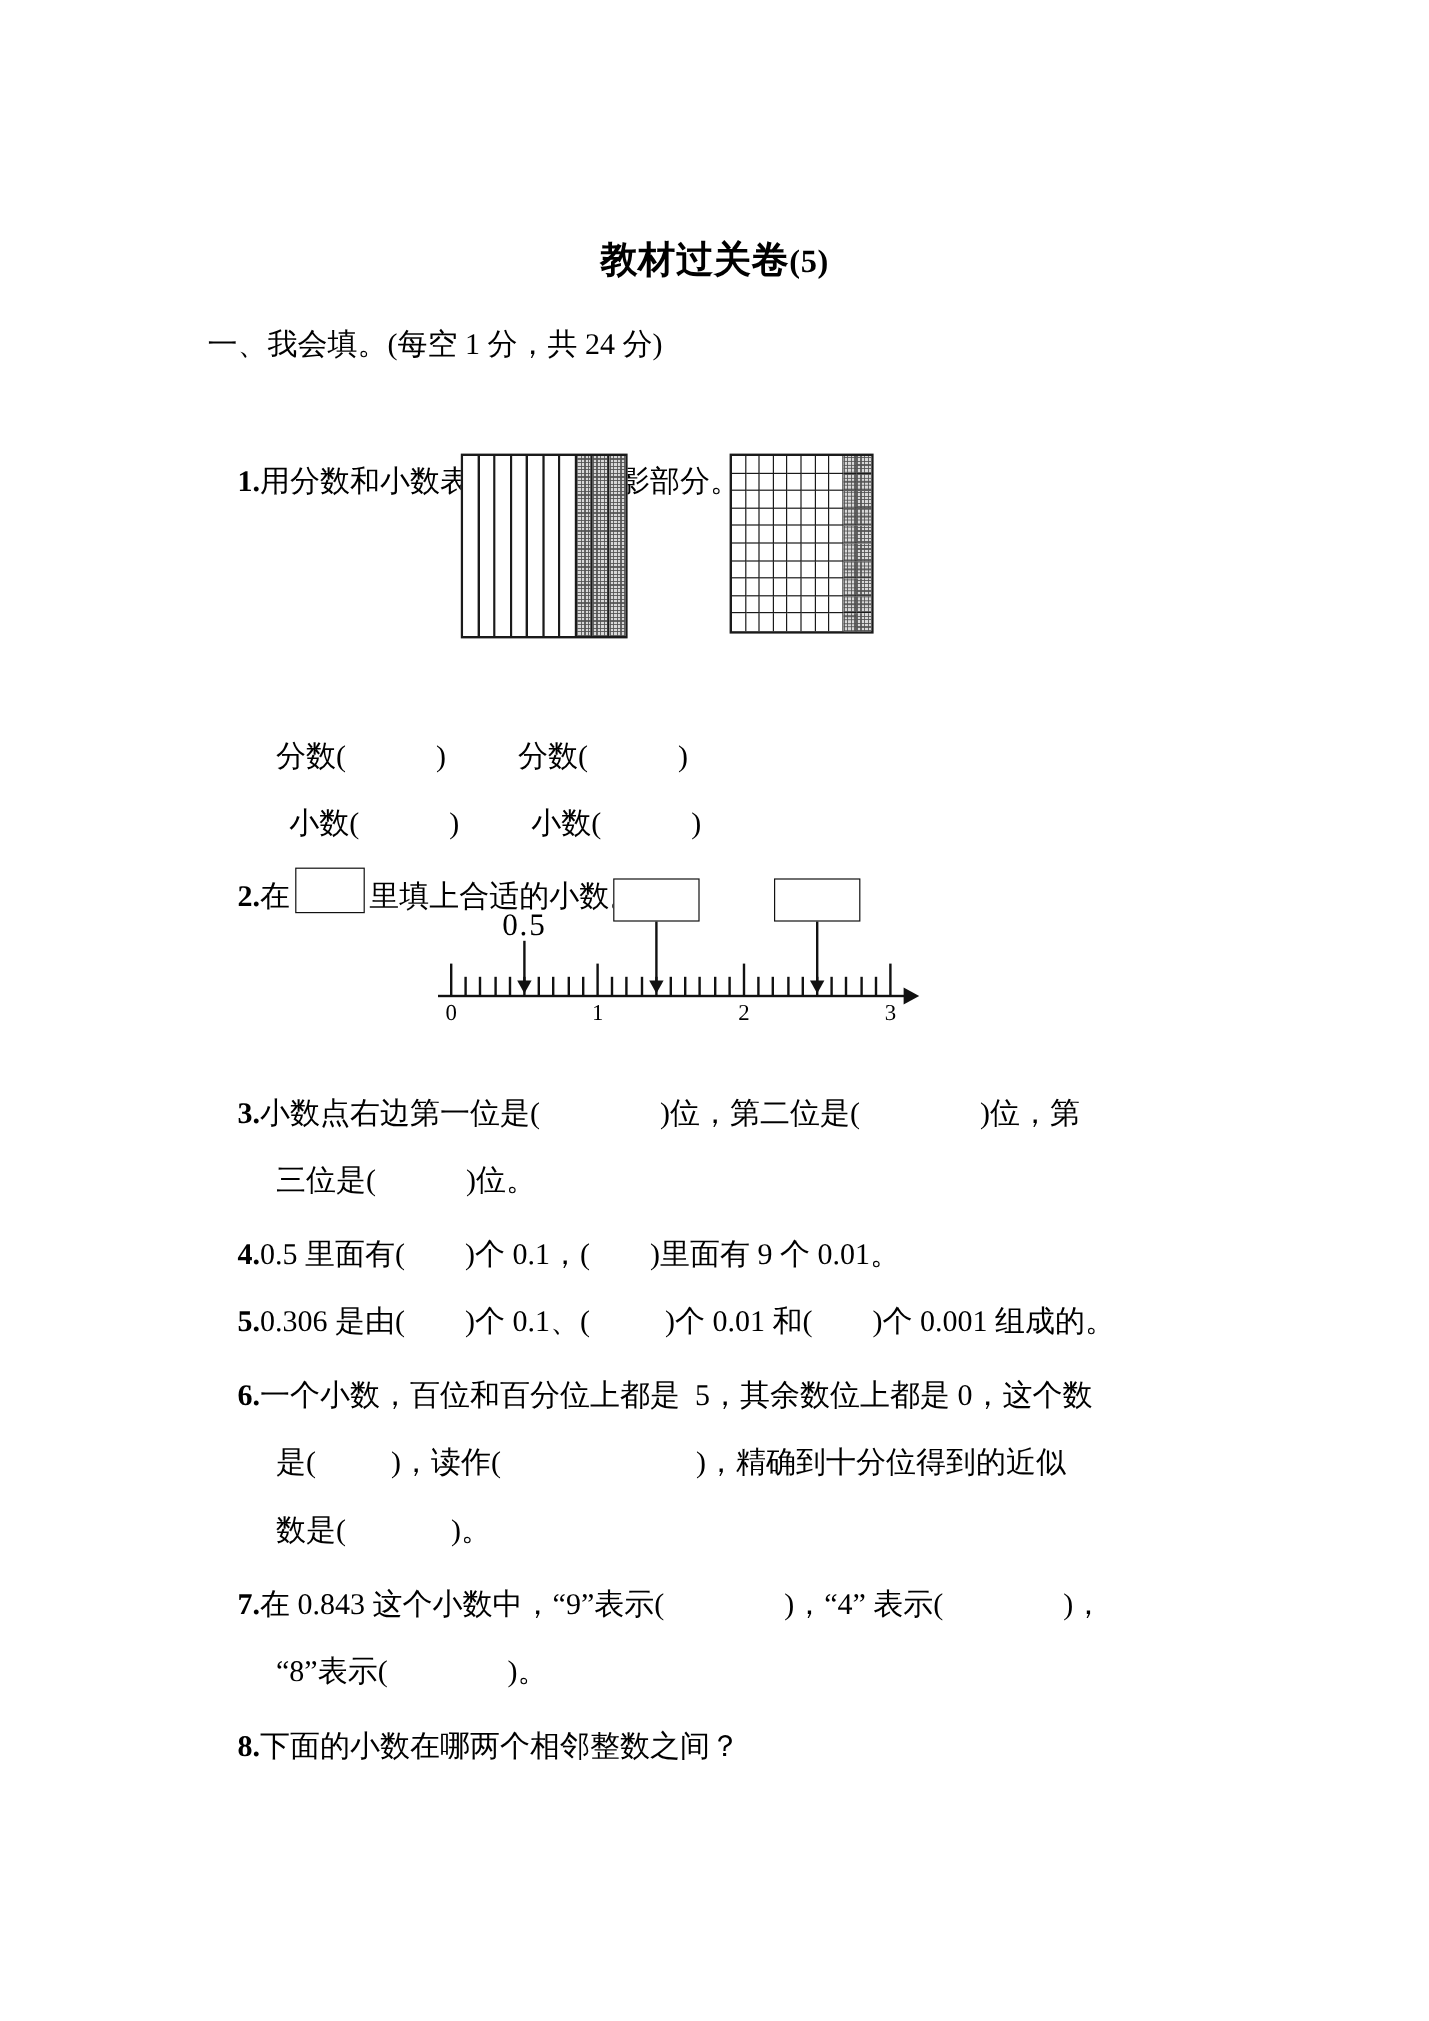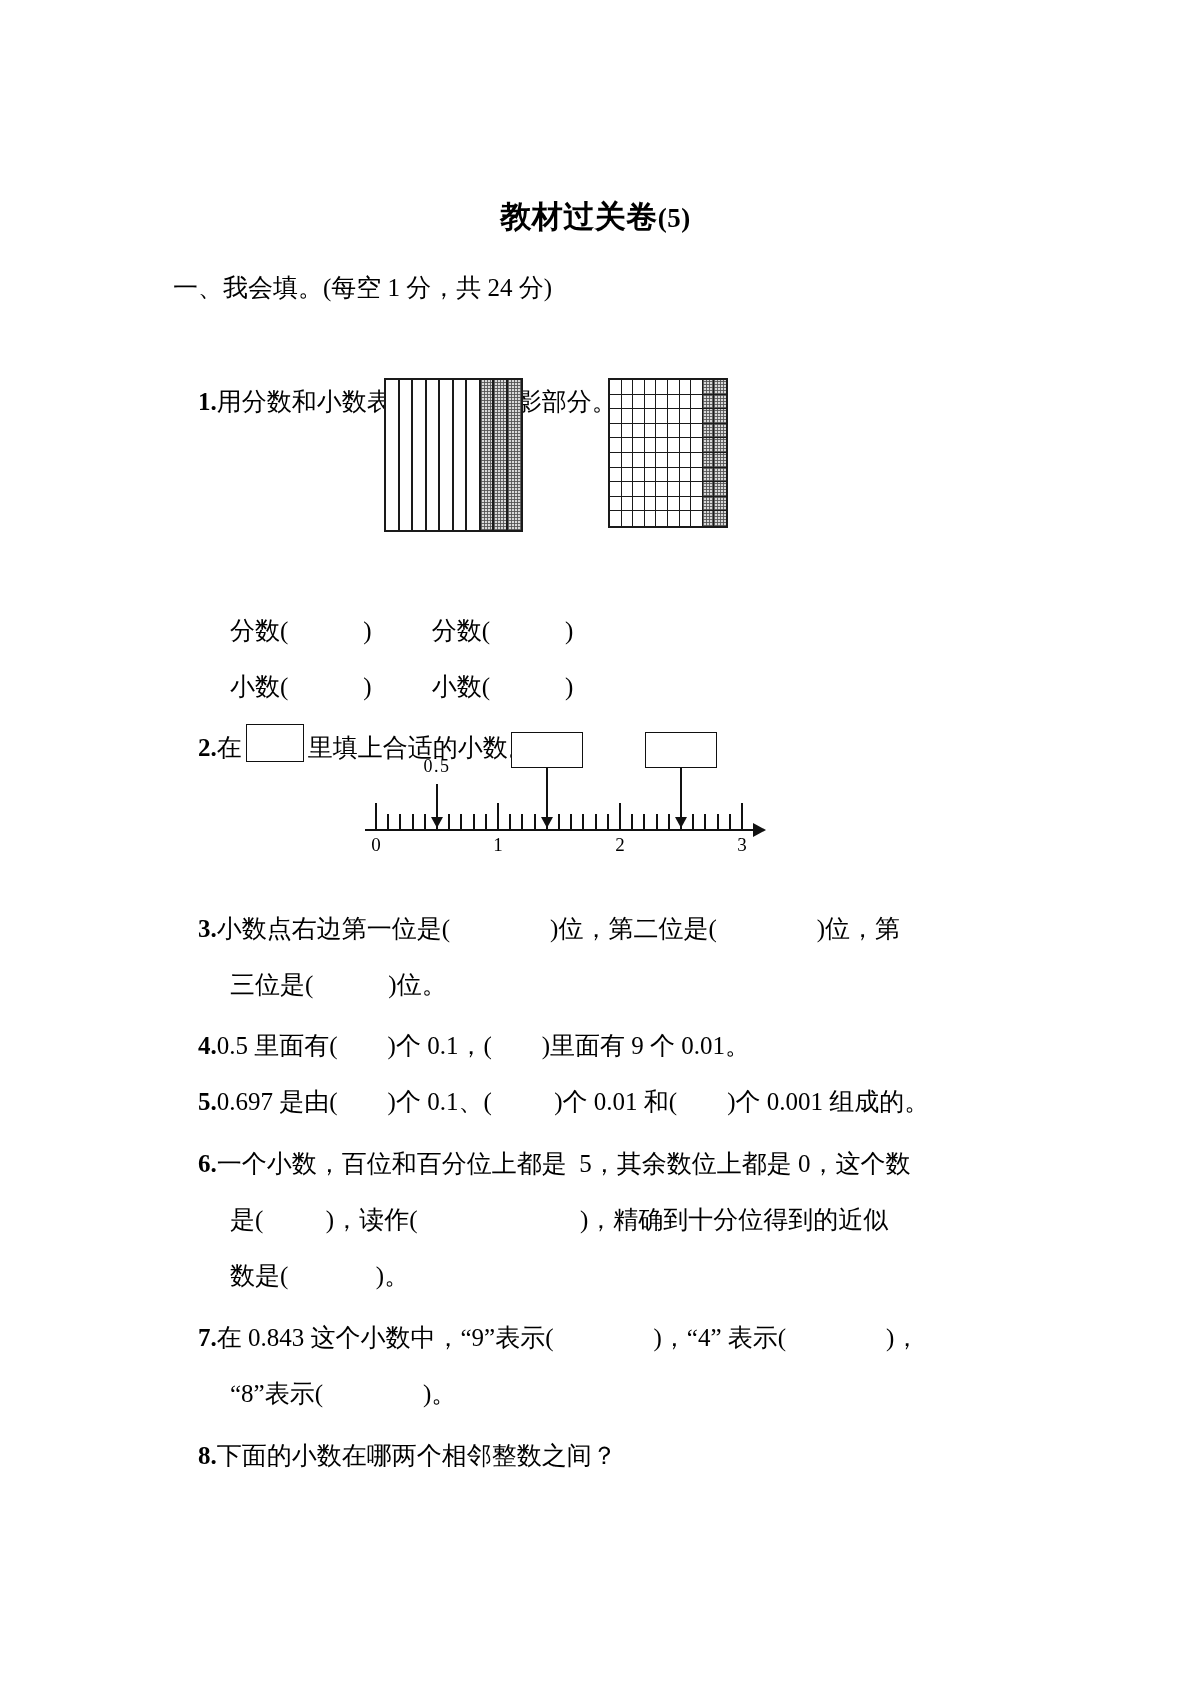--- a/index.html
+++ b/index.html
@@ -159,21 +159,21 @@
   }
   .pointer-head {
     position: absolute;
     width: 0; height: 0;
     border-top: 11px solid #111;
     border-left: 6px solid transparent;
     border-right: 6px solid transparent;
   }
   .nl-label {
     position: absolute;
-    font-size: 18px;
+    font-size: 26px;
     font-family: "Liberation Serif", serif;
     transform: translateX(-50%);
     letter-spacing: 1.5px;
   }
   .ans-box {
     position: absolute;
     width: 70px;
     height: 34px;
     border: 1.8px solid #111;
     background: #fff;
@@ -308,21 +308,21 @@
       <div class="cell lastrow"></div>
       <div class="cell lastrow"></div>
       <div class="cell shaded lastrow"></div>
       <div class="cell shaded lastcol lastrow"></div>
     </div>
 
   <div class="blk" style="left:205px; top:547px;">
     <span>分数(</span><span style="display:inline-block;width:75px;"></span><span>)</span><span style="display:inline-block;width:60px;"></span><span>分数(</span><span style="display:inline-block;width:75px;"></span><span>)</span>
   </div>
 
-  <div class="blk" style="left:205px; top:603px;">
+  <div class="blk" style="left:216px; top:603px;">
     <span>小数(</span><span style="display:inline-block;width:75px;"></span><span>)</span><span style="display:inline-block;width:60px;"></span><span>小数(</span><span style="display:inline-block;width:75px;"></span><span>)</span>
   </div>
 
   <div class="blk" style="left:173px; top:664px;">
     <span class="idx">2.</span><span>在</span><span class="inline-box"></span><span>里填上合适的小数。</span>
   </div>
 
   <div class="numline">
     <div class="nl-axis"></div>
     <div class="nl-arrowhead"></div>
@@ -377,21 +377,21 @@
   </div>
   <div class="blk" style="left:205px; top:901px;">
     <span>三位是(            )位。</span>
   </div>
 
   <div class="blk" style="left:173px; top:962px;">
     <span class="idx">4.</span><span>0.5 里面有(        )个 0.1，(        )里面有 9 个 0.01。</span>
   </div>
 
   <div class="blk" style="left:173px; top:1018px;">
-    <span class="idx">5.</span><span>0.697 是由(        )个 0.1、(          )个 0.01 和(        )个 0.001 组成的。</span>
+    <span class="idx">5.</span><span>0.306 是由(        )个 0.1、(          )个 0.01 和(        )个 0.001 组成的。</span>
   </div>
 
   <div class="blk" style="left:173px; top:1080px;">
     <span class="idx">6.</span><span>一个小数，百位和百分位上都是  5，其余数位上都是 0，这个数</span>
   </div>
   <div class="blk" style="left:205px; top:1136px;">
     <span>是(          )，读作(                          )，精确到十分位得到的近似</span>
   </div>
   <div class="blk" style="left:205px; top:1192px;">
     <span>数是(              )。</span>

